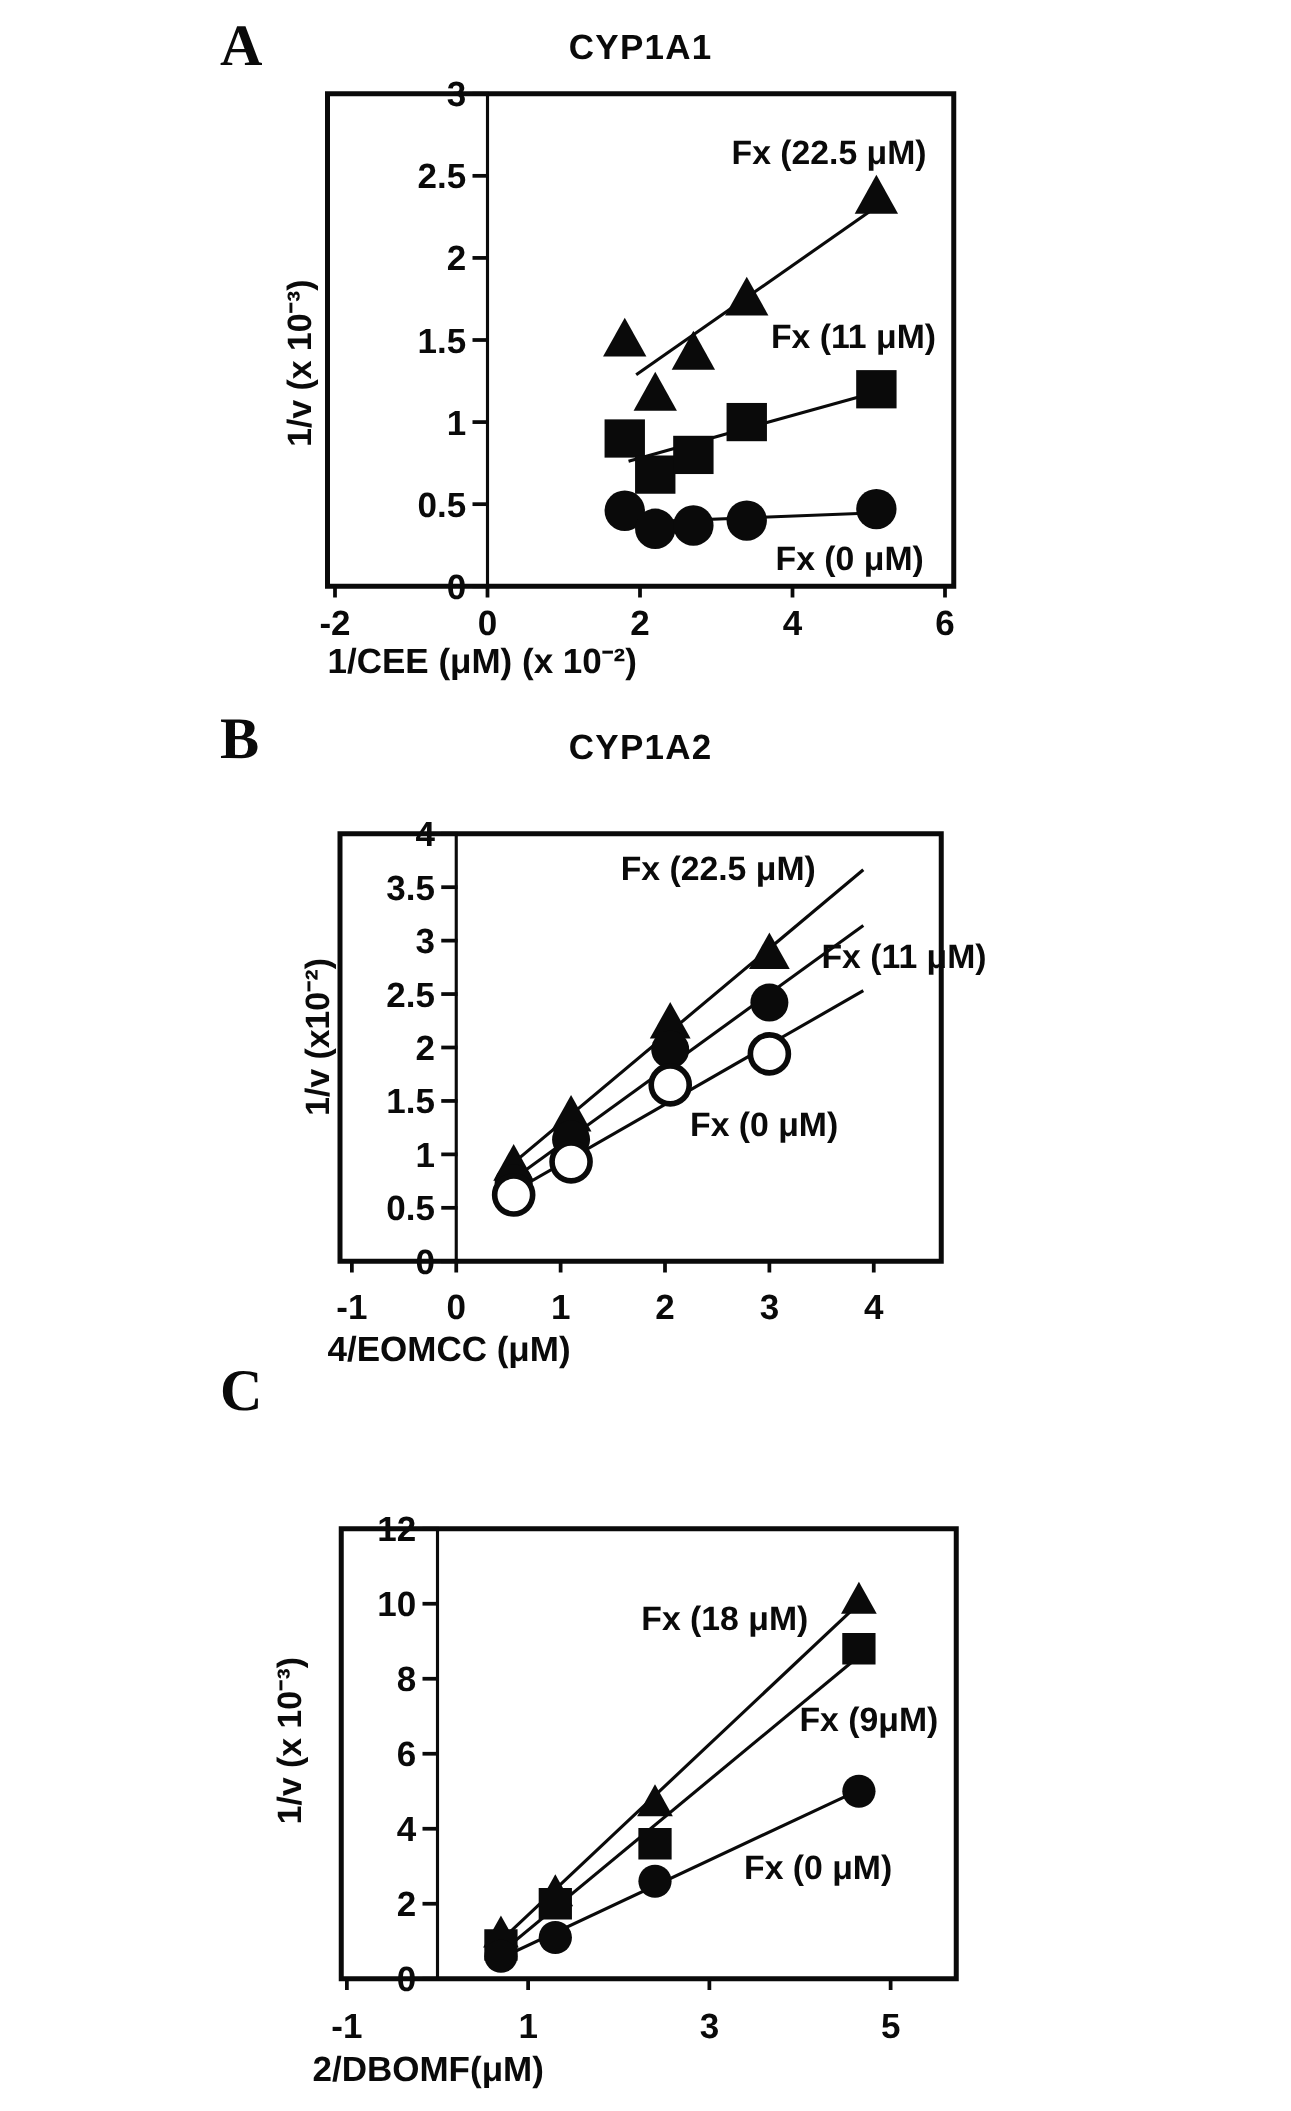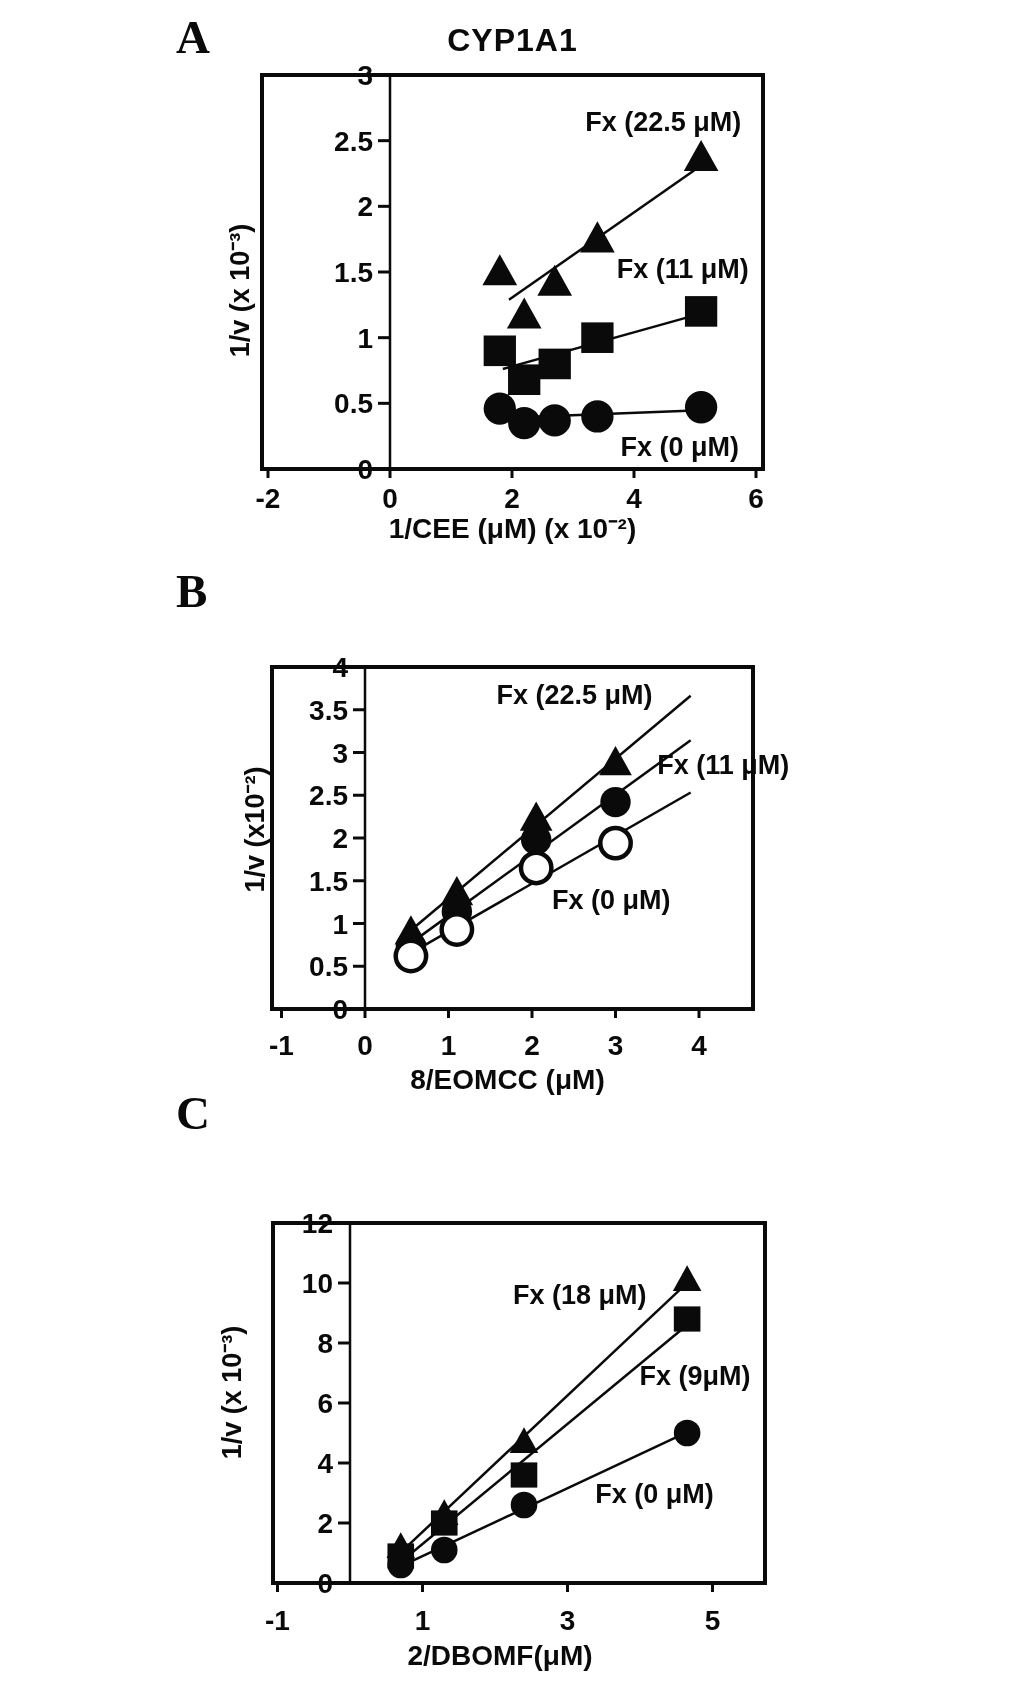--- a/index.html
+++ b/index.html
@@ -2,22 +2,22 @@
 <html><head>
 <meta charset="utf-8">
 <style>
   html,body{margin:0;padding:0;background:#ffffff;}
   body{width:1033px;height:1689px;position:relative;overflow:hidden;
        font-family:"Liberation Sans",sans-serif;color:#0a0a0a;}
   #fig-root{position:absolute;left:0;top:0;width:1033px;height:1689px;background:#ffffff;}
   svg#plots{position:absolute;left:0;top:0;}
   .overlay{position:absolute;white-space:nowrap;}
   .letter{font-family:"Liberation Serif","DejaVu Serif",serif;font-size:47px;font-weight:700;line-height:1;}
-  .title{font-size:32px;font-weight:700;text-align:center;letter-spacing:1px;}
-  .xlabel{font-size:28px;font-weight:700;text-align:center;}
+  .title{font-size:28px;font-weight:700;text-align:center;letter-spacing:1px;}
+  .xlabel{font-size:28px;font-weight:700;}
   .ylabel{width:320px;text-align:center;font-size:27px;font-weight:700;
           transform:rotate(-90deg);transform-origin:50% 50%;}
 </style>
 </head>
 <body>
 
 <div id="fig-root">
 
   <svg id="plots" width="1033" height="1689" viewBox="0 0 1033 1689">
       <g>
@@ -166,20 +166,21 @@
         <text x="654.5" y="1502.9" text-anchor="middle" font-size="27" font-weight="700" fill="#0a0a0a" font-family="&quot;Liberation Sans&quot;,sans-serif">Fx (0 μM)</text>
       </g>
     </svg>
 
   <div class="overlay letter" style="left:176px;top:14px">A</div>
   <div class="overlay title" style="left:262px;top:22px;width:501px">CYP1A1</div>
   <div class="overlay ylabel" style="left:78px;top:272px">1/v  (x 10⁻³)</div>
   <div class="overlay xlabel" style="left:262px;top:508px;width:501px">1/CEE (μM) (x 10⁻²)</div>
 
   <div class="overlay letter" style="left:176px;top:568px">B</div>
+  <div class="overlay title" style="left:272px;top:582px;width:481px">CYP1A2</div>
   <div class="overlay ylabel" style="left:93px;top:811px">1/v  (x10⁻²)</div>
-  <div class="overlay xlabel" style="left:262px;top:1064px;width:491px">8/EOMCC (μM)</div>
+  <div class="overlay xlabel" style="left:262px;top:1064px;width:491px">4/EOMCC (μM)</div>
 
   <div class="overlay letter" style="left:176px;top:1090px">C</div>
   <div class="overlay ylabel" style="left:70px;top:1374px">1/v  (x 10⁻³)</div>
   <div class="overlay xlabel" style="left:250px;top:1640px;width:500px">2/DBOMF(μM)</div>
 
 </div>
 
 </body></html>

